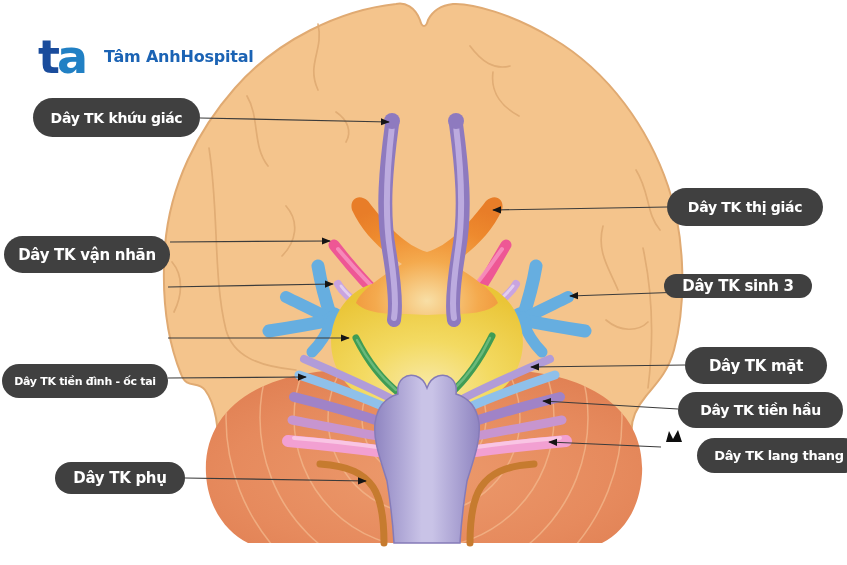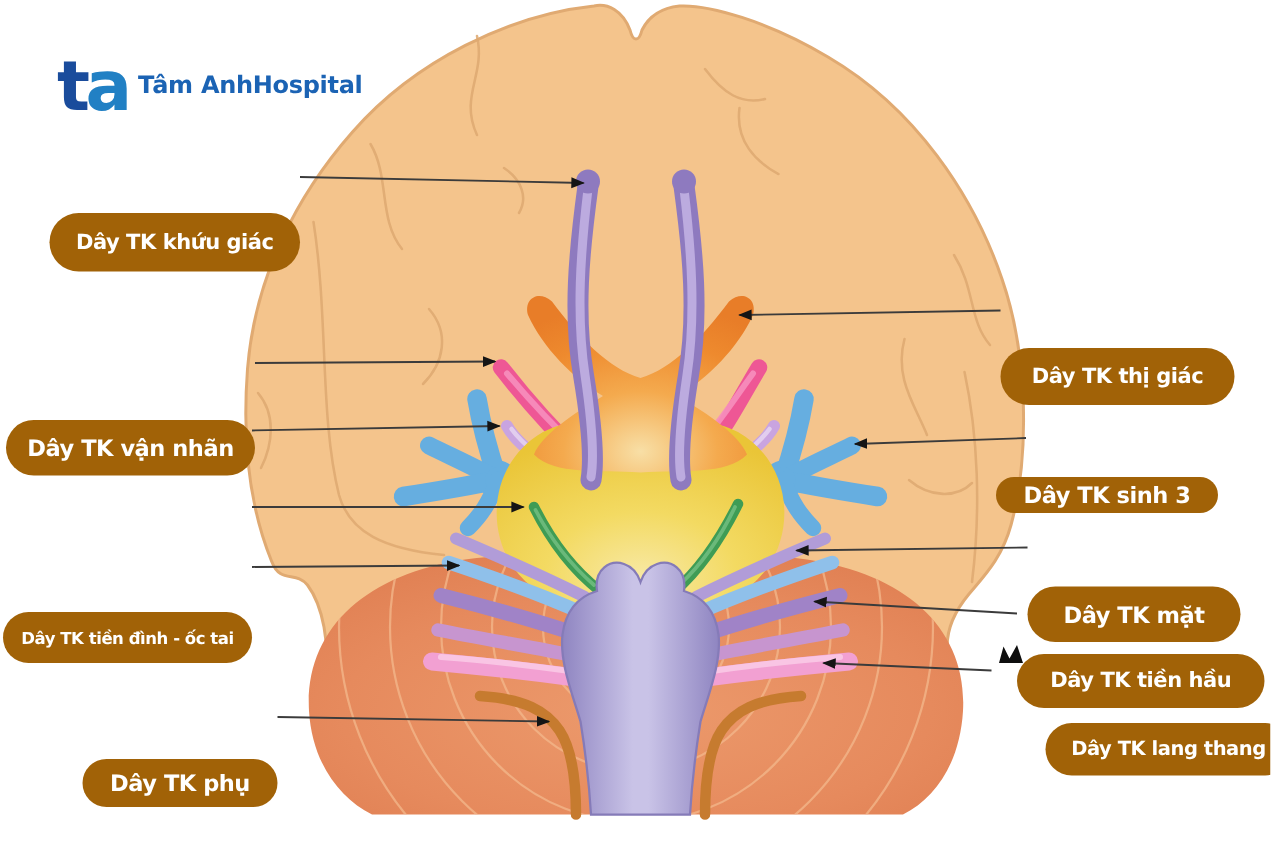--- a/index.html
+++ b/index.html
@@ -2,33 +2,33 @@
 <html><head>
 <meta charset="utf-8">
 <style>
   html,body{margin:0;padding:0;background:#ffffff;}
   .stage{
     position:relative;width:847px;height:565px;background:#ffffff;
     overflow:hidden;font-family:"DejaVu Sans","Liberation Sans",sans-serif;
   }
   .stage svg.art{position:absolute;left:0;top:0;z-index:1;}
   
-  .logo{position:absolute;left:38px;top:34px;z-index:3;display:flex;align-items:center;gap:7px;}
+  .logo{position:absolute;left:38px;top:34px;z-index:3;display:flex;align-items:center;gap:19px;}
   .logo-mark{font-size:46px;font-weight:bold;letter-spacing:-3px;line-height:1;}
   .logo-mark .mt{color:#1A4C9C;}
   .logo-mark .ma{color:#2180C4;}
   .logo-text{display:flex;justify-content:center;}
   .logo-text .l1,.logo-text .l2{
     color:#1B63B4;font-weight:bold;font-size:16px;line-height:1.12;letter-spacing:-0.2px;
   }
   
   .pill{
-    position:absolute;z-index:2;background:#a16207;color:#fff;border-radius:999px;
+    position:absolute;z-index:2;background:#404040;color:#fff;border-radius:999px;
     display:flex;align-items:center;justify-content:center;
-    font-weight:bold;letter-spacing:-0.3px;white-space:nowrap;margin-top:44px;
+    font-weight:bold;letter-spacing:-0.3px;white-space:nowrap;
   }
 </style>
 </head>
 <body>
 
 <div class="stage">
 
   <svg class="art" width="847" height="565" viewBox="0 0 847 565">
     <defs>
       <radialGradient id="gCereb" cx="50%" cy="60%" r="75%">

